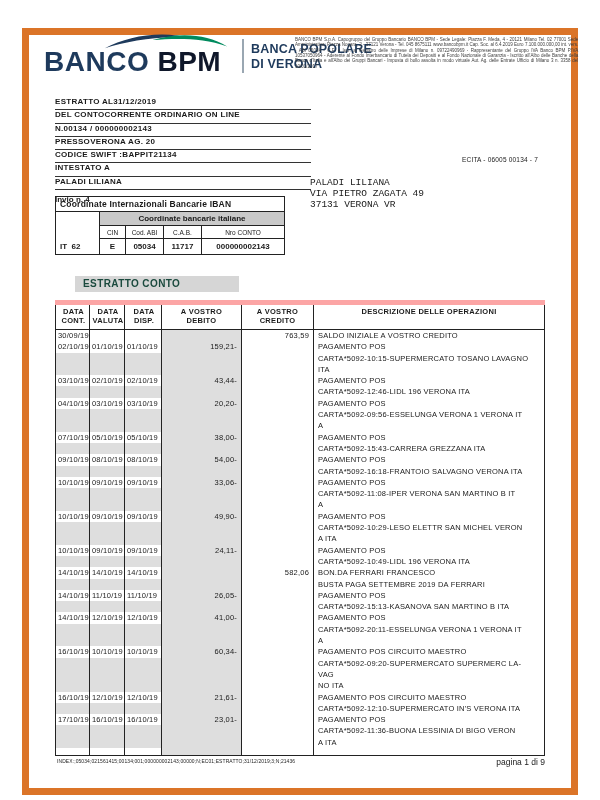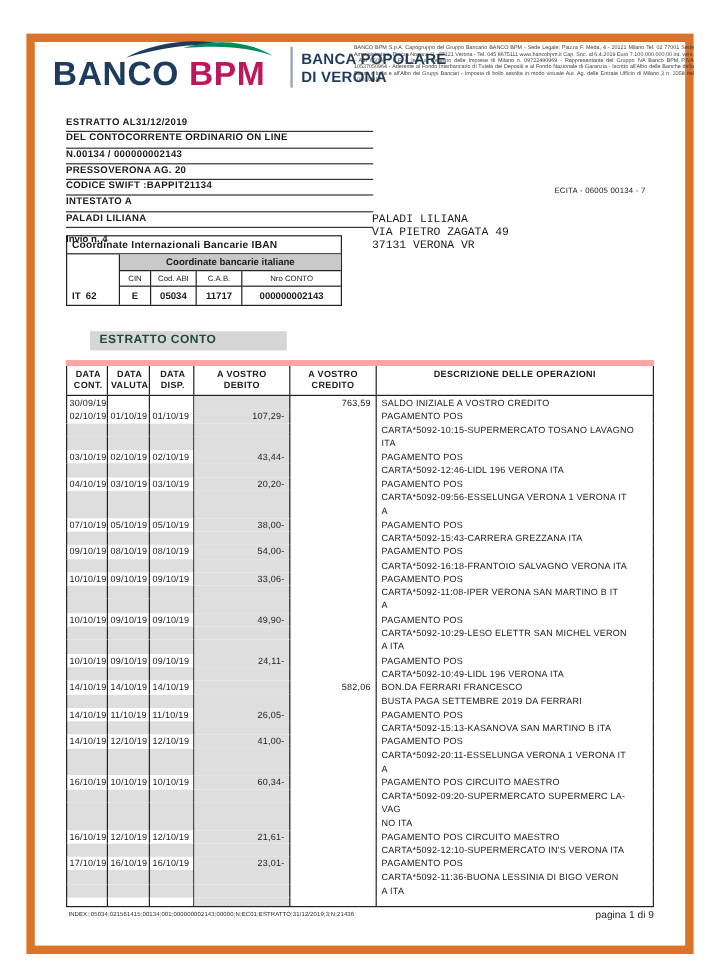--- a/index.html
+++ b/index.html
@@ -1,21 +1,21 @@
 <!DOCTYPE html>
 <html><head>
 <meta charset="utf-8">
 <style>
   html,body{margin:0;padding:0;width:600px;height:800px;overflow:hidden;background:#ffffff;}
   body{position:relative;font-family:"Liberation Sans",sans-serif;color:#1a1a1a;}
   .frame{position:absolute;left:22px;top:28px;width:542px;height:753px;border:7px solid #DB7428;}
   
   .swoosh{position:absolute;left:97px;top:32px;width:138px;height:18px;}
   .logo-text{position:absolute;left:44px;top:46px;font-size:28px;font-weight:bold;letter-spacing:.5px;white-space:nowrap;}
-  .logo-banco{color:#1E3A5C;} .logo-bpm{color:#be185d;}
+  .logo-banco{color:#1E3A5C;} .logo-bpm{color:#0f172a;}
   .logo-divider{position:absolute;left:242px;top:39px;width:2px;height:34px;background:#9AA7B2;}
   .tagline{position:absolute;left:251px;top:42px;font-size:12.5px;font-weight:bold;color:#1E3A5C;line-height:14.5px;letter-spacing:.2px;}
   .legal{position:absolute;left:295px;top:37px;width:515px;font-size:8.2px;line-height:9.8px;color:#3d3d3d;
          transform:scale(0.55);transform-origin:0 0;text-align:justify;}
   
   .info-box{position:absolute;left:55px;top:97px;width:256px;}
   .info-row{display:flex;justify-content:flex-start;border-bottom:1px solid #333;height:12.3px;
             font-size:8px;font-weight:bold;letter-spacing:.3px;align-items:flex-start;}
   .invio{margin-top:5px;font-size:8px;font-weight:bold;}
   
@@ -176,21 +176,21 @@
         <div class="bcell c2"></div>
         <div class="bcell c3"></div>
         <div class="bcell c4 gray"></div>
         <div class="bcell c5">763,59</div>
         <div class="bcell c6">SALDO INIZIALE A VOSTRO CREDITO</div>
       </div>
       <div class="line">
         <div class="bcell c1">02/10/19</div>
         <div class="bcell c2">01/10/19</div>
         <div class="bcell c3">01/10/19</div>
-        <div class="bcell c4 gray">107,29-</div>
+        <div class="bcell c4 gray">159,21-</div>
         <div class="bcell c5"></div>
         <div class="bcell c6">PAGAMENTO POS</div>
       </div>
       <div class="line">
         <div class="bcell c1 gray"></div>
         <div class="bcell c2 gray"></div>
         <div class="bcell c3 gray"></div>
         <div class="bcell c4 gray"></div>
         <div class="bcell c5"></div>
         <div class="bcell c6">CARTA*5092-10:15-SUPERMERCATO TOSANO LAVAGNO</div>

